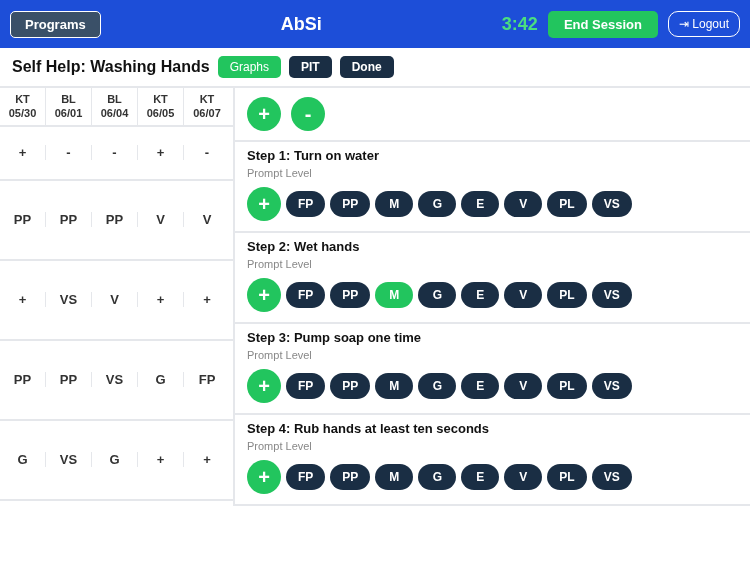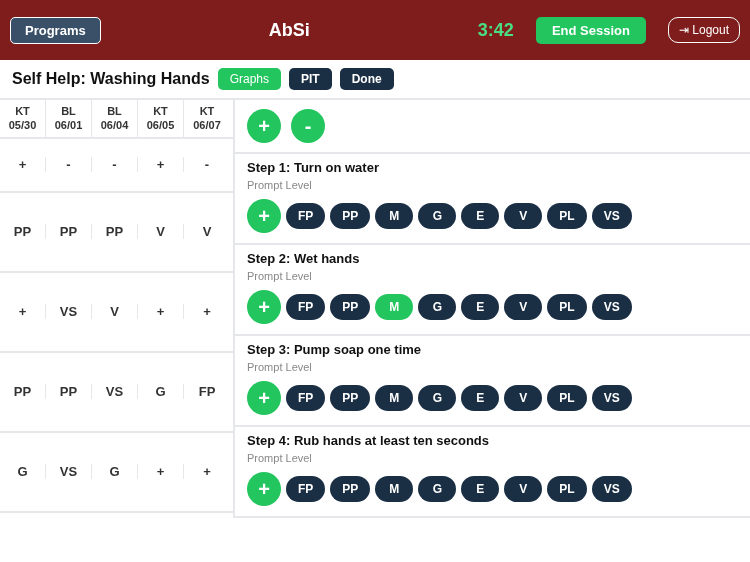--- a/index.html
+++ b/index.html
@@ -6,25 +6,25 @@
     body {
       font-family: Arial, sans-serif;
       font-size: 13px;
       background: #fff;
       width: 750px;
       min-height: 562px;
     }
 
     
     .top-bar {
-      background: #7f1d1d;
+      background: #1d4ed8;
       display: flex;
       align-items: center;
       padding: 6px 10px;
-      height: 60px;
+      height: 48px;
     }
     .btn-programs {
       background: #3a5068;
       color: #fff;
       border: 1.5px solid #fff;
       border-radius: 5px;
       padding: 5px 14px;
       font-size: 13px;
       cursor: pointer;
       font-weight: bold;
@@ -32,21 +32,21 @@
     .top-title {
       flex: 1;
       text-align: center;
       color: #fff;
       font-size: 18px;
       font-weight: bold;
     }
     .top-right {
       display: flex;
       align-items: center;
-      gap: 22px;
+      gap: 10px;
     }
     .time-display {
       color: #4ade80;
       font-size: 18px;
       font-weight: bold;
     }
     .btn-end-session {
       background: #22c55e;
       color: #fff;
       border: none;

